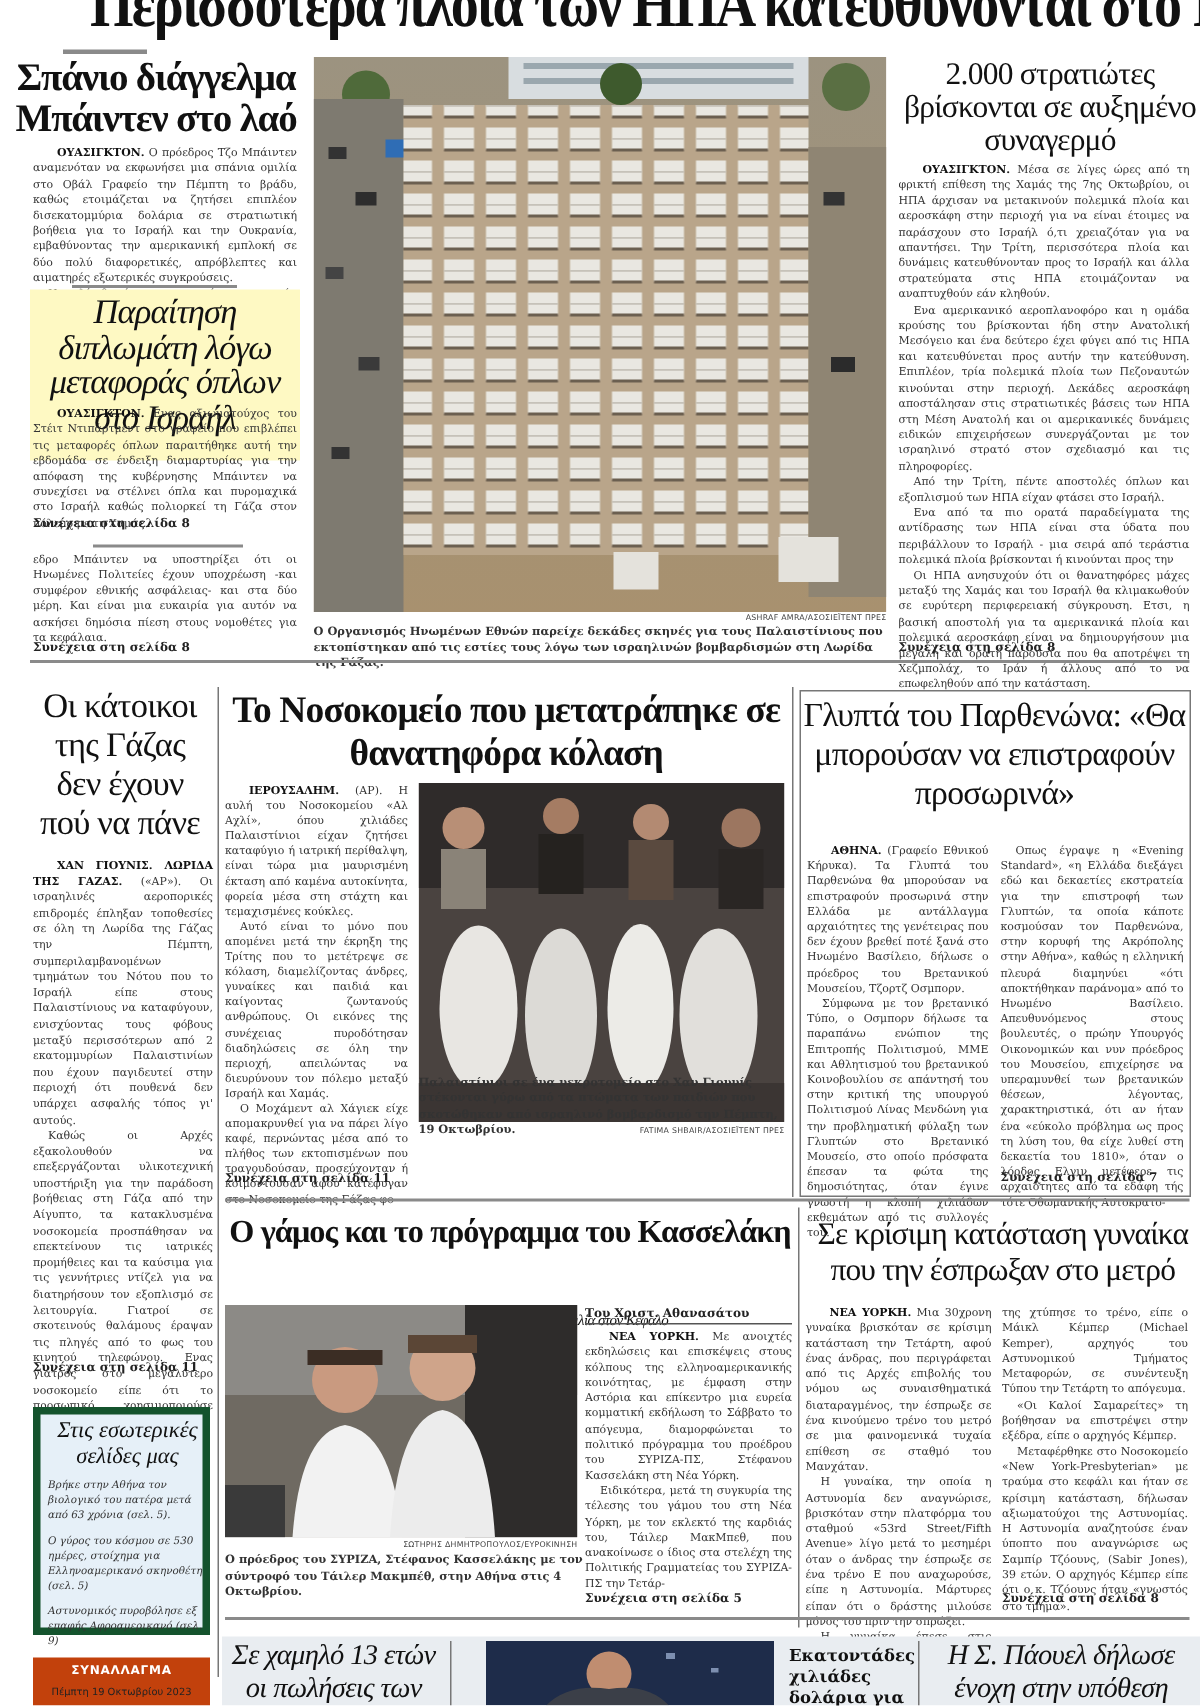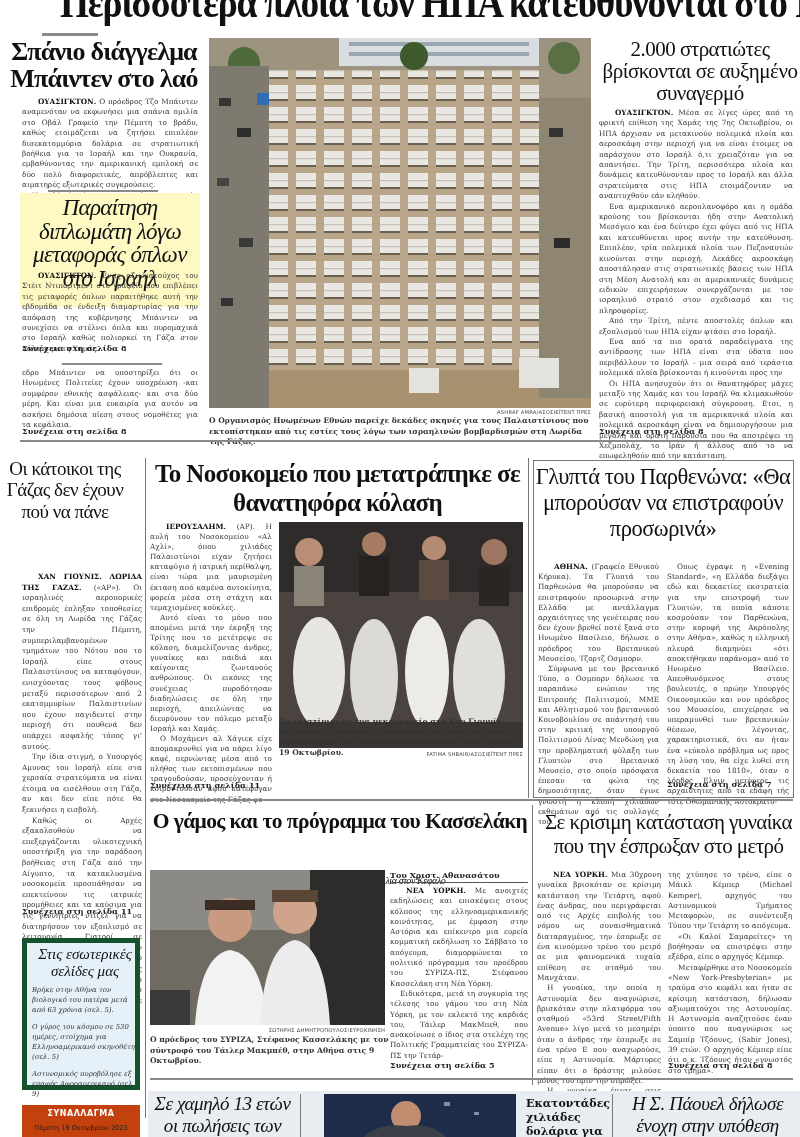--- a/index.html
+++ b/index.html
@@ -92,24 +92,23 @@
   <p class="first"><span class="dateline">ΟΥΑΣΙΓΚΤΟΝ.</span> <span>Μέσα σε λίγες ώρες από τη φρικτή επίθεση της Χαμάς της 7ης Οκτωβρίου, οι ΗΠΑ άρχισαν να μετακινούν πολεμικά πλοία και αεροσκάφη στην περιοχή για να είναι έτοιμες να παράσχουν στο Ισραήλ ό,τι χρειαζόταν για να απαντήσει. Την Τρίτη, περισσότερα πλοία και δυνάμεις κατευθύνονταν προς το Ισραήλ και άλλα στρατεύματα στις ΗΠΑ ετοιμάζονταν να αναπτυχθούν εάν κληθούν.</span></p>
   <p>Ενα αμερικανικό αεροπλανοφόρο και η ομάδα κρούσης του βρίσκονται ήδη στην Ανατολική Μεσόγειο και ένα δεύτερο έχει φύγει από τις ΗΠΑ και κατευθύνεται προς αυτήν την κατεύθυνση. Επιπλέον, τρία πολεμικά πλοία των Πεζοναυτών κινούνται στην περιοχή. Δεκάδες αεροσκάφη αποστάλησαν στις στρατιωτικές βάσεις των ΗΠΑ στη Μέση Ανατολή και οι αμερικανικές δυνάμεις ειδικών επιχειρήσεων συνεργάζονται με τον ισραηλινό στρατό στον σχεδιασμό και τις πληροφορίες.</p>
   <p>Από την Τρίτη, πέντε αποστολές όπλων και εξοπλισμού των ΗΠΑ είχαν φτάσει στο Ισραήλ.</p>
   <p>Ενα από τα πιο ορατά παραδείγματα της αντίδρασης των ΗΠΑ είναι στα ύδατα που περιβάλλουν το Ισραήλ - μια σειρά από τεράστια πολεμικά πλοία βρίσκονται ή κινούνται προς την</p>
   <p>Οι ΗΠΑ ανησυχούν ότι οι θανατηφόρες μάχες μεταξύ της Χαμάς και του Ισραήλ θα κλιμακωθούν σε ευρύτερη περιφερειακή σύγκρουση. Ετσι, η βασική αποστολή για τα αμερικανικά πλοία και πολεμικά αεροσκάφη είναι να δημιουργήσουν μια μεγάλη και ορατή παρουσία που θα αποτρέψει τη Χεζμπολάχ, το Ιράν ή άλλους από το να επωφεληθούν από την κατάσταση.</p>
 </div>
 <div class="abs cont" style="left:599px; top:426px;">Συνέχεια στη σελίδα 8</div>
 
 <div class="abs rule" style="left:20px; top:440px; width:773px;"></div>
 
-<div class="abs hl" style="left:5px; top:458px; width:120px; font-size:19px; line-height:1.13; letter-spacing:-0.5px;">Οι κάτοικοι της Γάζας δεν έχουν πού να πάνε</div>
+<div class="abs hl" style="left:20px; top:458px; width:120px; font-size:23px; line-height:1.13; letter-spacing:-0.5px;">Οι κάτοικοι της Γάζας δεν έχουν πού να πάνε</div>
 <div class="abs body-text" style="left:22px; top:572px; width:120px; line-height:10.6px;">
   <p class="first"><span class="dateline">ΧΑΝ ΓΙΟΥΝΙΣ. ΛΩΡΙΔΑ ΤΗΣ ΓΑΖΑΣ.</span> <span>(«AP»). Οι ισραηλινές αεροπορικές επιδρομές έπληξαν τοποθεσίες σε όλη τη Λωρίδα της Γάζας την Πέμπτη, συμπεριλαμβανομένων τμημάτων του Νότου που το Ισραήλ είπε στους Παλαιστίνιους να καταφύγουν, ενισχύοντας τους φόβους μεταξύ περισσότερων από 2 εκατομμυρίων Παλαιστινίων που έχουν παγιδευτεί στην περιοχή ότι πουθενά δεν υπάρχει ασφαλής τόπος γι' αυτούς.</span></p>
-  <p>Την ίδια στιγμή, ο Υπουργός Αμυνας του Ισραήλ είπε στα χερσαία στρατεύματα να είναι έτοιμα να εισέλθουν στη Γάζα, αν και δεν είπε πότε θα ξεκινήσει η εισβολή.</p>
   <p>Καθώς οι Αρχές εξακολουθούν να επεξεργάζονται υλικοτεχνική υποστήριξη για την παράδοση βοήθειας στη Γάζα από την Αίγυπτο, τα κατακλυσμένα νοσοκομεία προσπάθησαν να επεκτείνουν τις ιατρικές προμήθειες και τα καύσιμα για τις γεννήτριες ντίζελ για να διατηρήσουν τον εξοπλισμό σε λειτουργία. Γιατροί σε σκοτεινούς θαλάμους έραψαν τις πληγές από το φως του κινητού τηλεφώνου. Ενας γιατρός στο μεγαλύτερο νοσοκομείο είπε ότι το προσωπικό χρησιμοποιούσε ξύδι από</p>
 </div>
 <div class="abs cont" style="left:22px; top:906px;">Συνέχεια στη σελίδα 11</div>
 
 <div class="abs vrule" style="left:145px; top:458px; height:660px;"></div>
 
 <div class="abs hl" style="left:150px; top:460px; width:375px; font-size:25px; font-weight:bold; line-height:1.15; letter-spacing:-0.6px;">Το Νοσοκομείο που μετατράπηκε σε θανατηφόρα κόλαση</div>
 <div class="abs body-text" style="left:150px; top:522px; width:122px; line-height:10.1px;">
   <p class="first"><span class="dateline">ΙΕΡΟΥΣΑΛΗΜ.</span> <span>(AP). Η αυλή του Νοσοκομείου «Αλ Αχλί», όπου χιλιάδες Παλαιστίνιοι είχαν ζητήσει καταφύγιο ή ιατρική περίθαλψη, είναι τώρα μια μαυρισμένη έκταση από καμένα αυτοκίνητα, φορεία μέσα στη στάχτη και τεμαχισμένες κούκλες.</span></p>
   <p>Αυτό είναι το μόνο που απομένει μετά την έκρηξη της Τρίτης που το μετέτρεψε σε κόλαση, διαμελίζοντας άνδρες, γυναίκες και παιδιά και καίγοντας ζωντανούς ανθρώπους. Οι εικόνες της συνέχειας πυροδότησαν διαδηλώσεις σε όλη την περιοχή, απειλώντας να διευρύνουν τον πόλεμο μεταξύ Ισραήλ και Χαμάς.</p>
@@ -166,21 +165,21 @@
     <circle cx="80" cy="50" r="22" fill="#c99a80"></circle>
     <path d="M45 155 Q50 85 80 80 Q112 85 118 155 Z" fill="#f2f2f2"></path>
     <circle cx="145" cy="42" r="22" fill="#cfa48a"></circle>
     <path d="M110 155 Q115 75 145 70 Q175 75 180 155 Z" fill="#ececec"></path>
     <rect x="55" y="30" width="50" height="10" fill="#3b2d24"></rect>
     <rect x="122" y="20" width="46" height="12" fill="#5b4636"></rect>
     <rect x="0" y="120" width="40" height="35" fill="#3a3a3a"></rect>
   </svg>
 </div>
 <div class="abs credit" style="left:150px; top:1027px; width:235px;">ΣΩΤΗΡΗΣ ΔΗΜΗΤΡΟΠΟΥΛΟΣ/ΕΥΡΟΚΙΝΗΣΗ</div>
-<div class="abs caption" style="left:150px; top:1035px; width:240px;">Ο πρόεδρος του ΣΥΡΙΖΑ, Στέφανος Κασσελάκης με τον σύντροφό του Τάιλερ Μακμπέθ, στην Αθήνα στις 9 Οκτωβρίου.</div>
+<div class="abs caption" style="left:150px; top:1035px; width:240px;">Ο πρόεδρος του ΣΥΡΙΖΑ, Στέφανος Κασσελάκης με τον σύντροφό του Τάιλερ Μακμπέθ, στην Αθήνα στις 4 Οκτωβρίου.</div>
 
 <div class="abs" style="left:390px; top:870px; width:138px; border-bottom:1px solid #555; font-family:'DejaVu Serif',serif; font-weight:bold; font-size:8px; padding-bottom:2px;">Του Χριστ. Αθανασάτου</div>
 <div class="abs body-text" style="left:390px; top:886px; width:138px; line-height:10.3px;">
   <p class="first"><span class="dateline">ΝΕΑ ΥΟΡΚΗ.</span> <span>Με ανοιχτές εκδηλώσεις και επισκέψεις στους κόλπους της ελληνοαμερικανικής κοινότητας, με έμφαση στην Αστόρια και επίκεντρο μια ευρεία κομματική εκδήλωση το Σάββατο το απόγευμα, διαμορφώνεται το πολιτικό πρόγραμμα του προέδρου του ΣΥΡΙΖΑ-ΠΣ, Στέφανου Κασσελάκη στη Νέα Υόρκη.</span></p>
   <p>Ειδικότερα, μετά τη συγκυρία της τέλεσης του γάμου του στη Νέα Υόρκη, με τον εκλεκτό της καρδιάς του, Τάιλερ ΜακΜπεθ, που ανακοίνωσε ο ίδιος στα στελέχη της Πολιτικής Γραμματείας του ΣΥΡΙΖΑ-ΠΣ την Τετάρ-</p>
 </div>
 <div class="abs cont" style="left:390px; top:1060px;">Συνέχεια στη σελίδα 5</div>
 
 <div class="abs vrule" style="left:532px; top:805px; height:280px;"></div>
 

